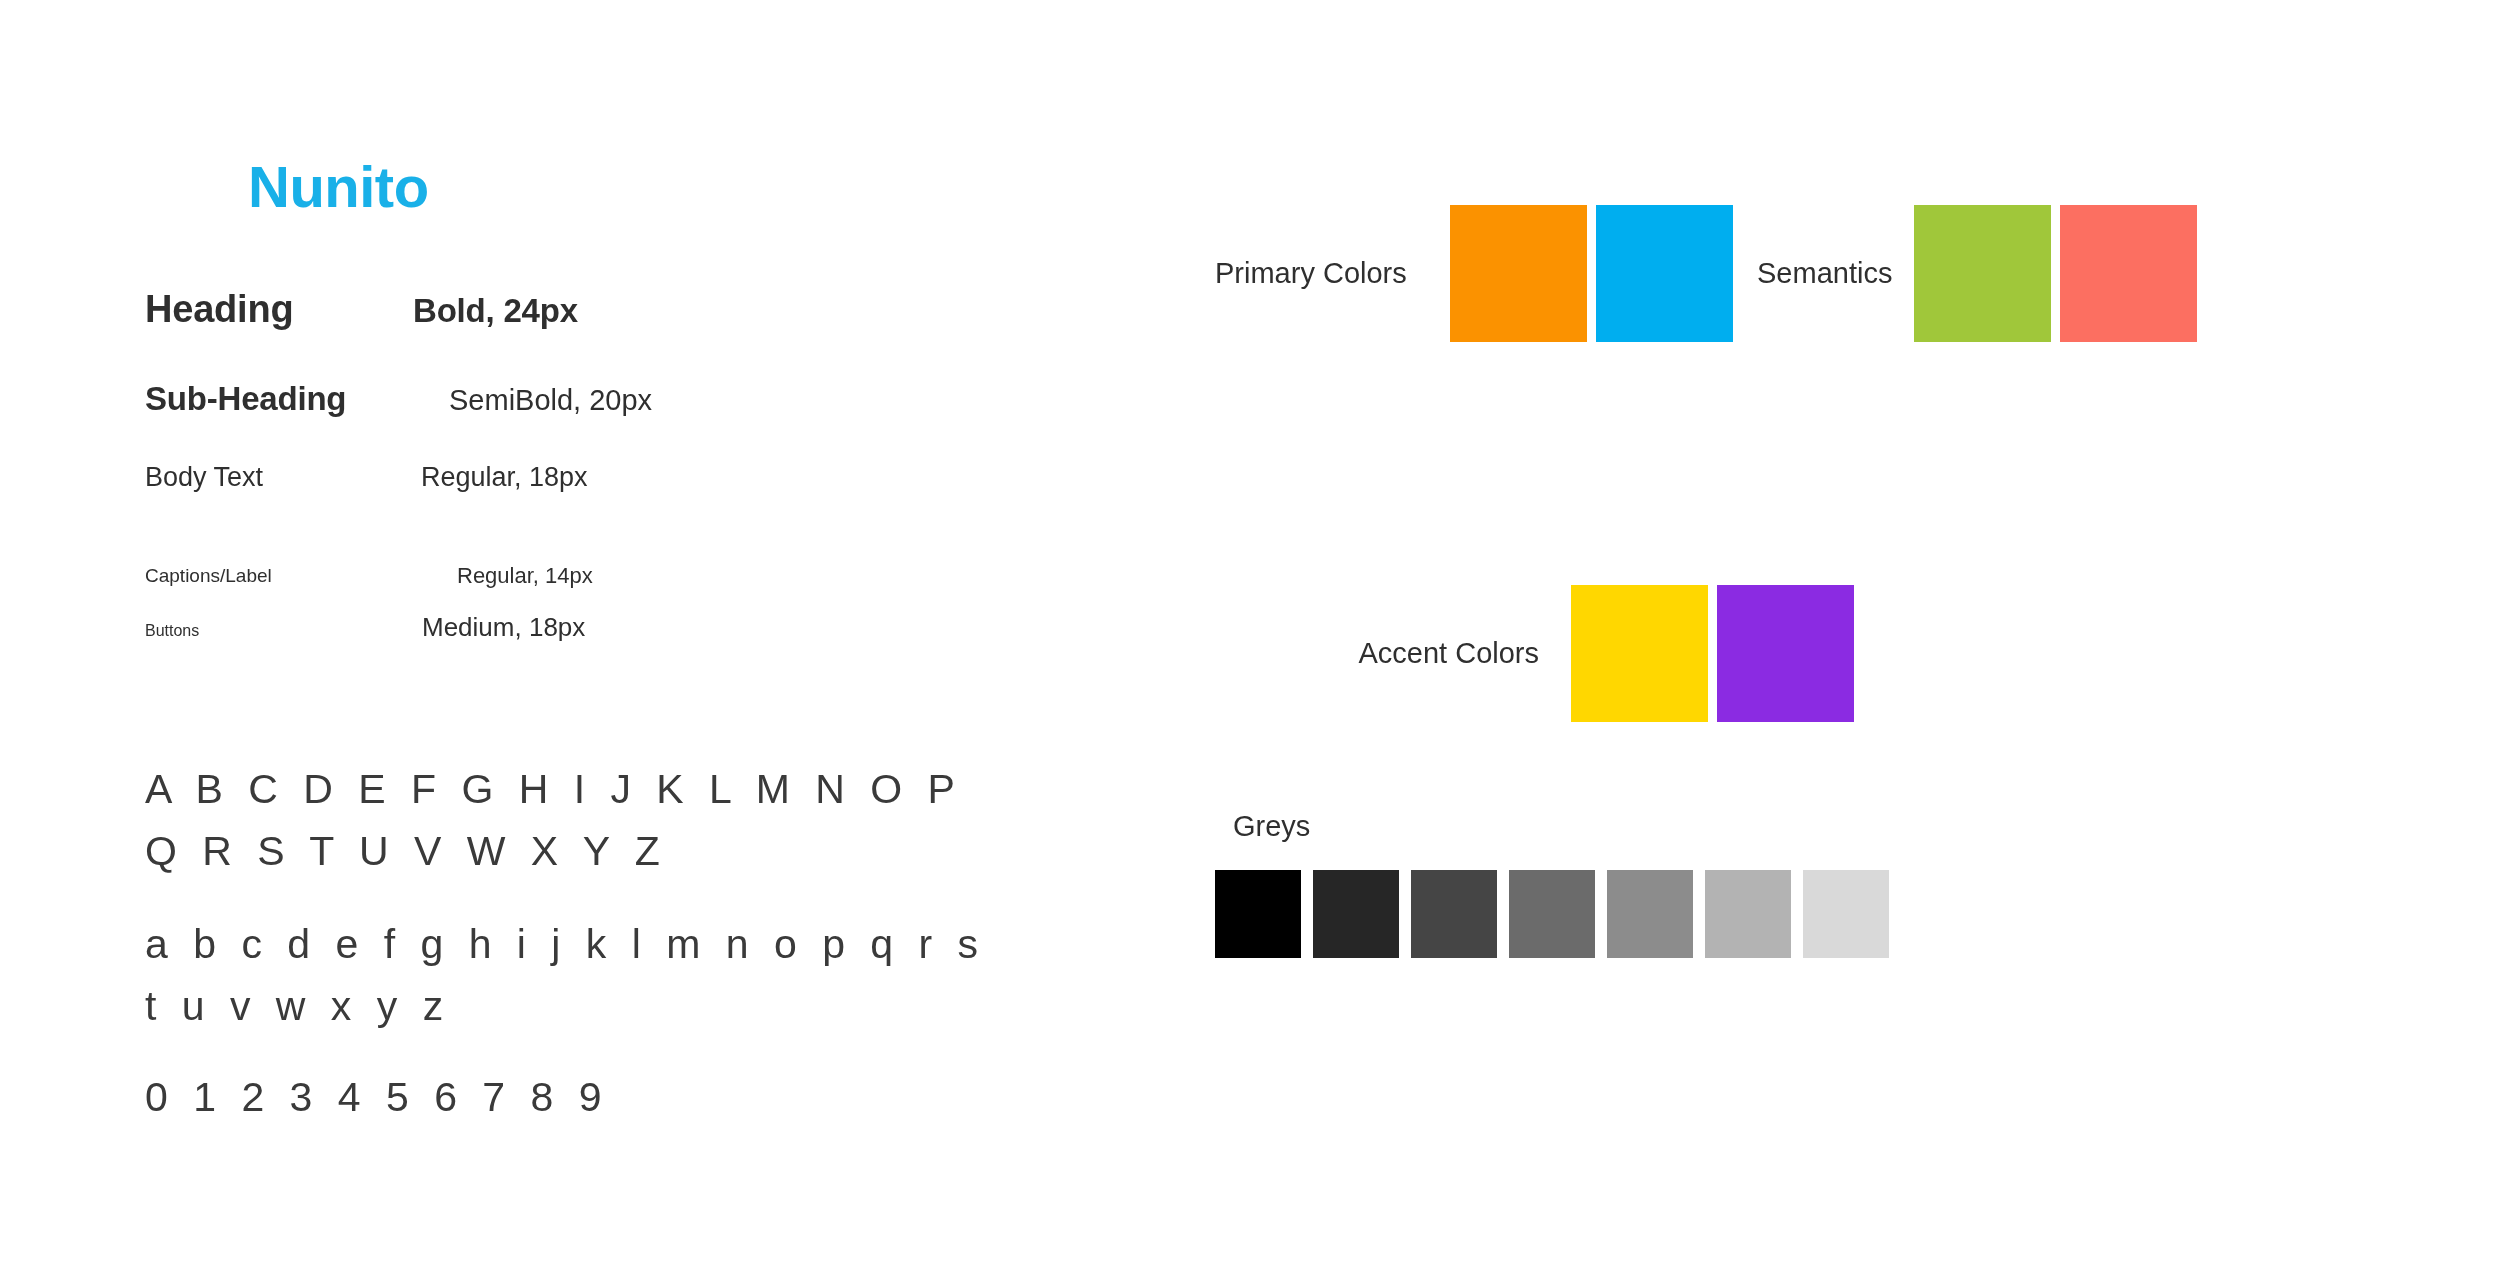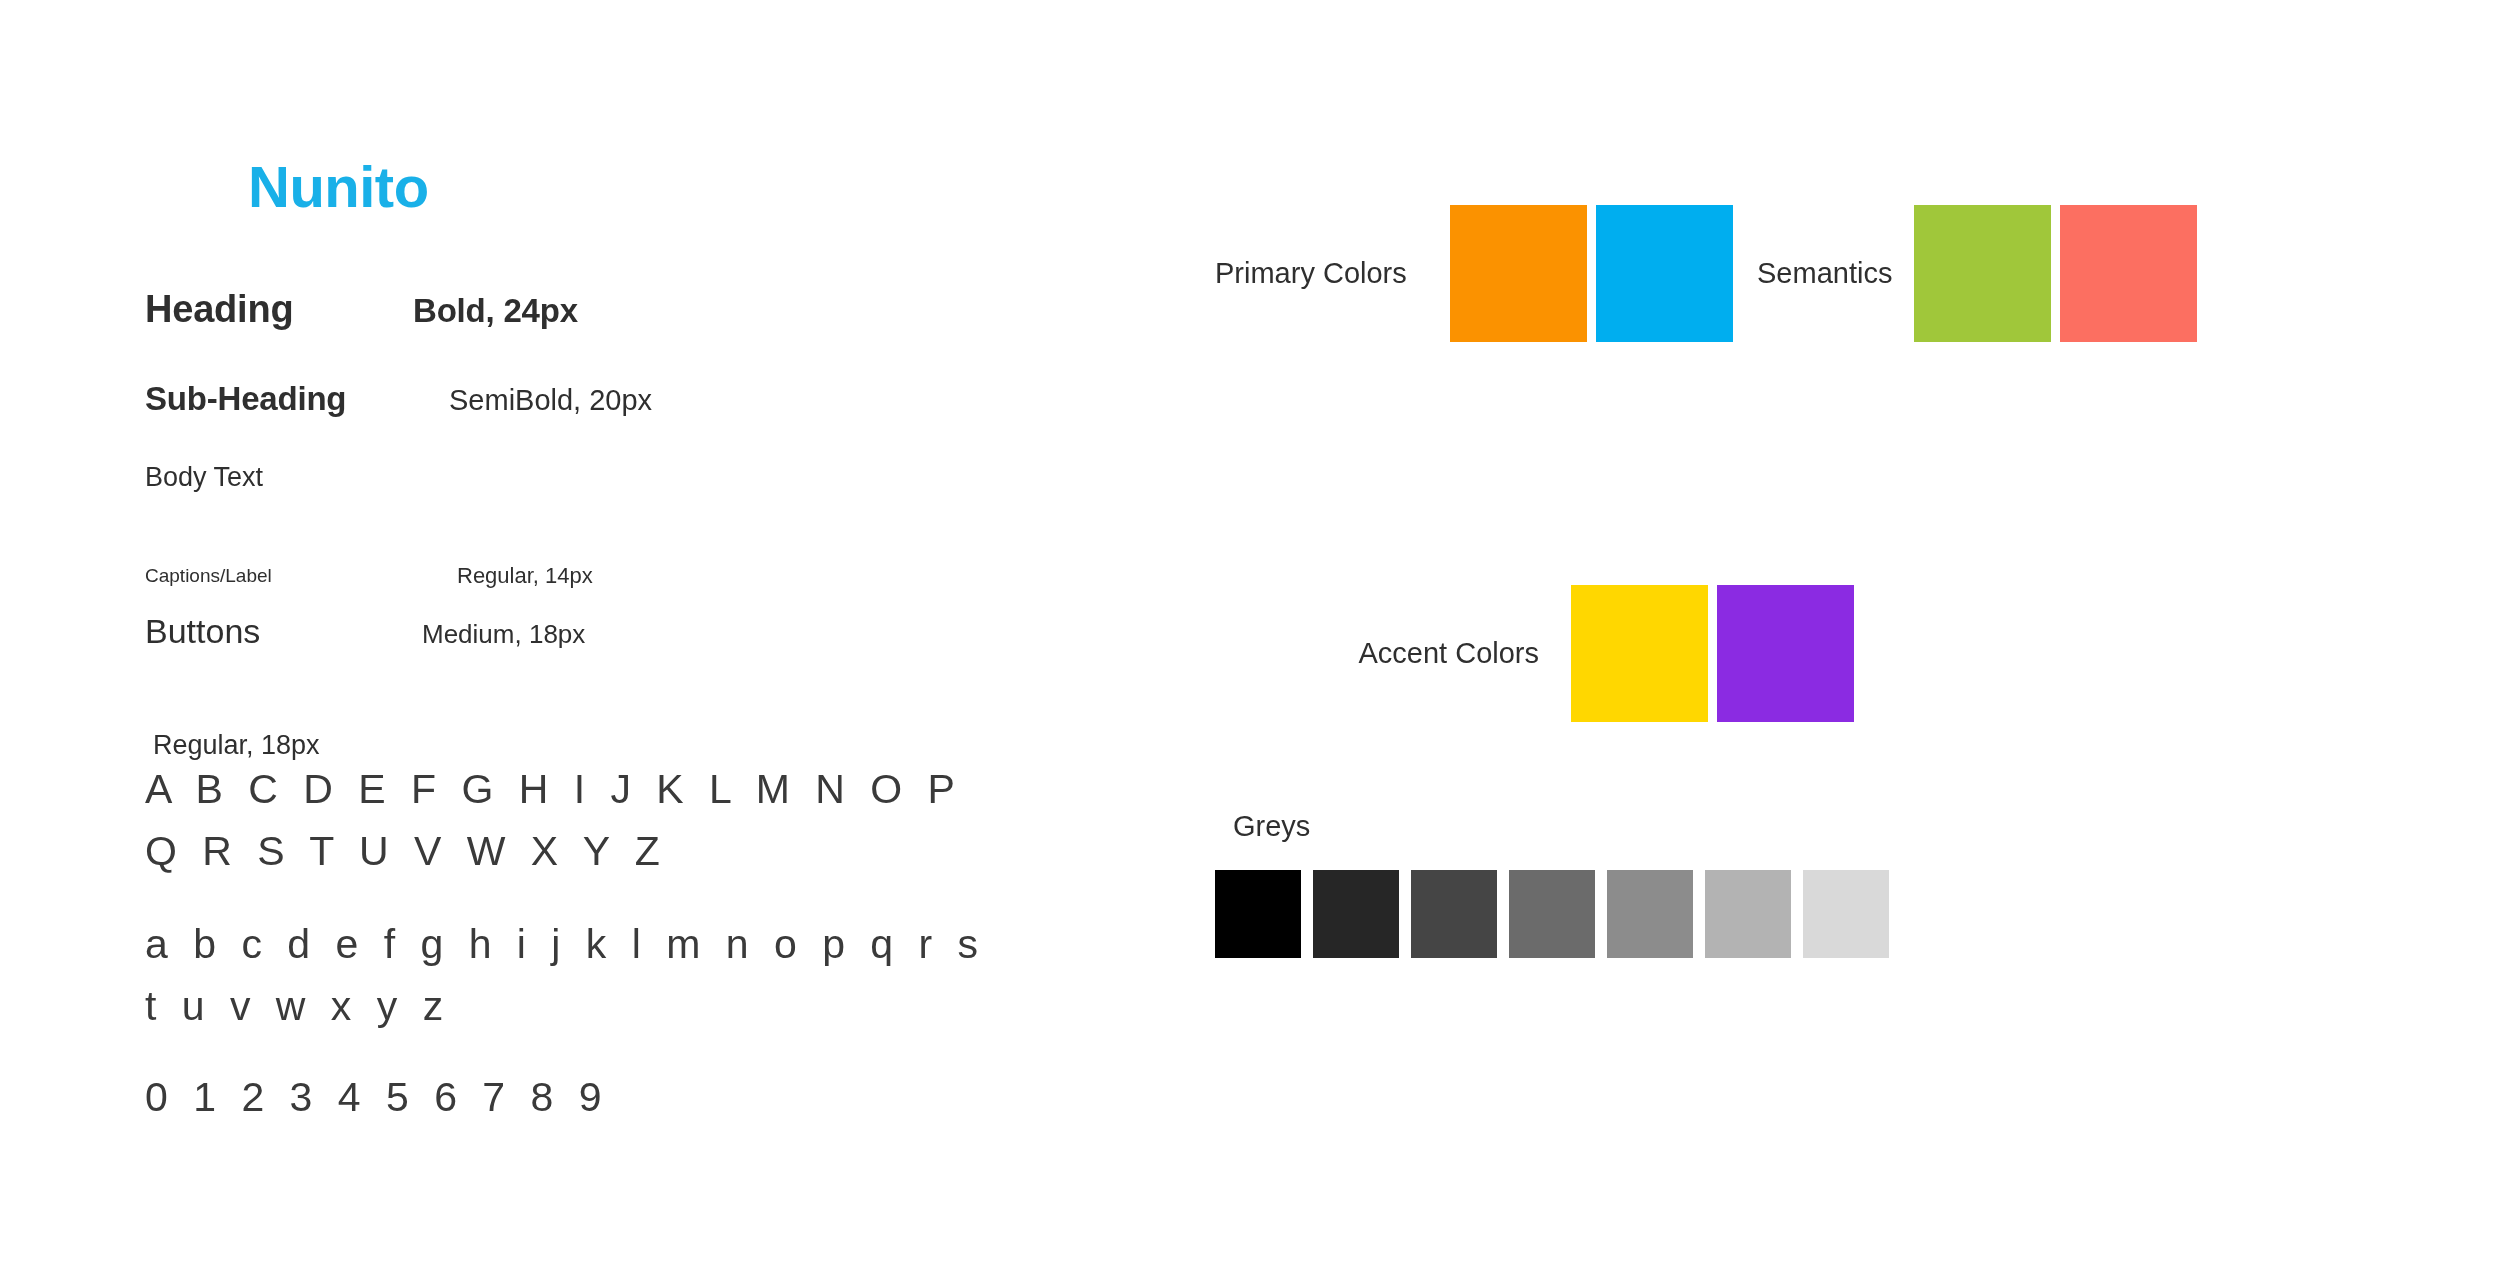--- a/index.html
+++ b/index.html
@@ -51,30 +51,30 @@
   .scale-row .spec-val  { flex: 1 1 auto; }
 
   .row-heading  { height: 92px; }
   .row-heading .spec-name { font-size: 38px; font-weight: 700; letter-spacing: -0.2px; }
   .row-heading .spec-val  { font-size: 33px; font-weight: 700; letter-spacing: -0.2px; }
 
   .row-subheading { height: 82px; }
   .row-subheading .spec-name { font-size: 33px; font-weight: 600; letter-spacing: -0.2px; }
   .row-subheading .spec-val  { font-size: 29px; font-weight: 400; padding-left: 36px; }
 
-  .row-body { height: 78px; flex-direction: column; }
+  .row-body { height: 78px; }
   .row-body .spec-name { font-size: 27px; font-weight: 400; }
   .row-body .spec-val  { font-size: 27px; font-weight: 400; padding-left: 8px; }
 
   .row-caption { height: 72px; align-items: center; }
   .row-caption .spec-name { font-size: 19px; font-weight: 400; }
   .row-caption .spec-val  { font-size: 22px; font-weight: 400; padding-left: 44px; }
 
   .row-buttons { height: 60px; }
-  .row-buttons .spec-name { font-size: 34px; font-weight: 400; }
+  .row-buttons .spec-name { font-size: 16px; font-weight: 400; }
   .row-buttons .spec-val  { font-size: 26px; font-weight: 400; padding-left: 0px; margin-left: 9px; }
 
   .specimen {
     position: absolute;
     left: 0;
     top: 758px;
     width: 680px;
   }
   .specimen-block { margin-bottom: 30px; }
   .specimen-line {

